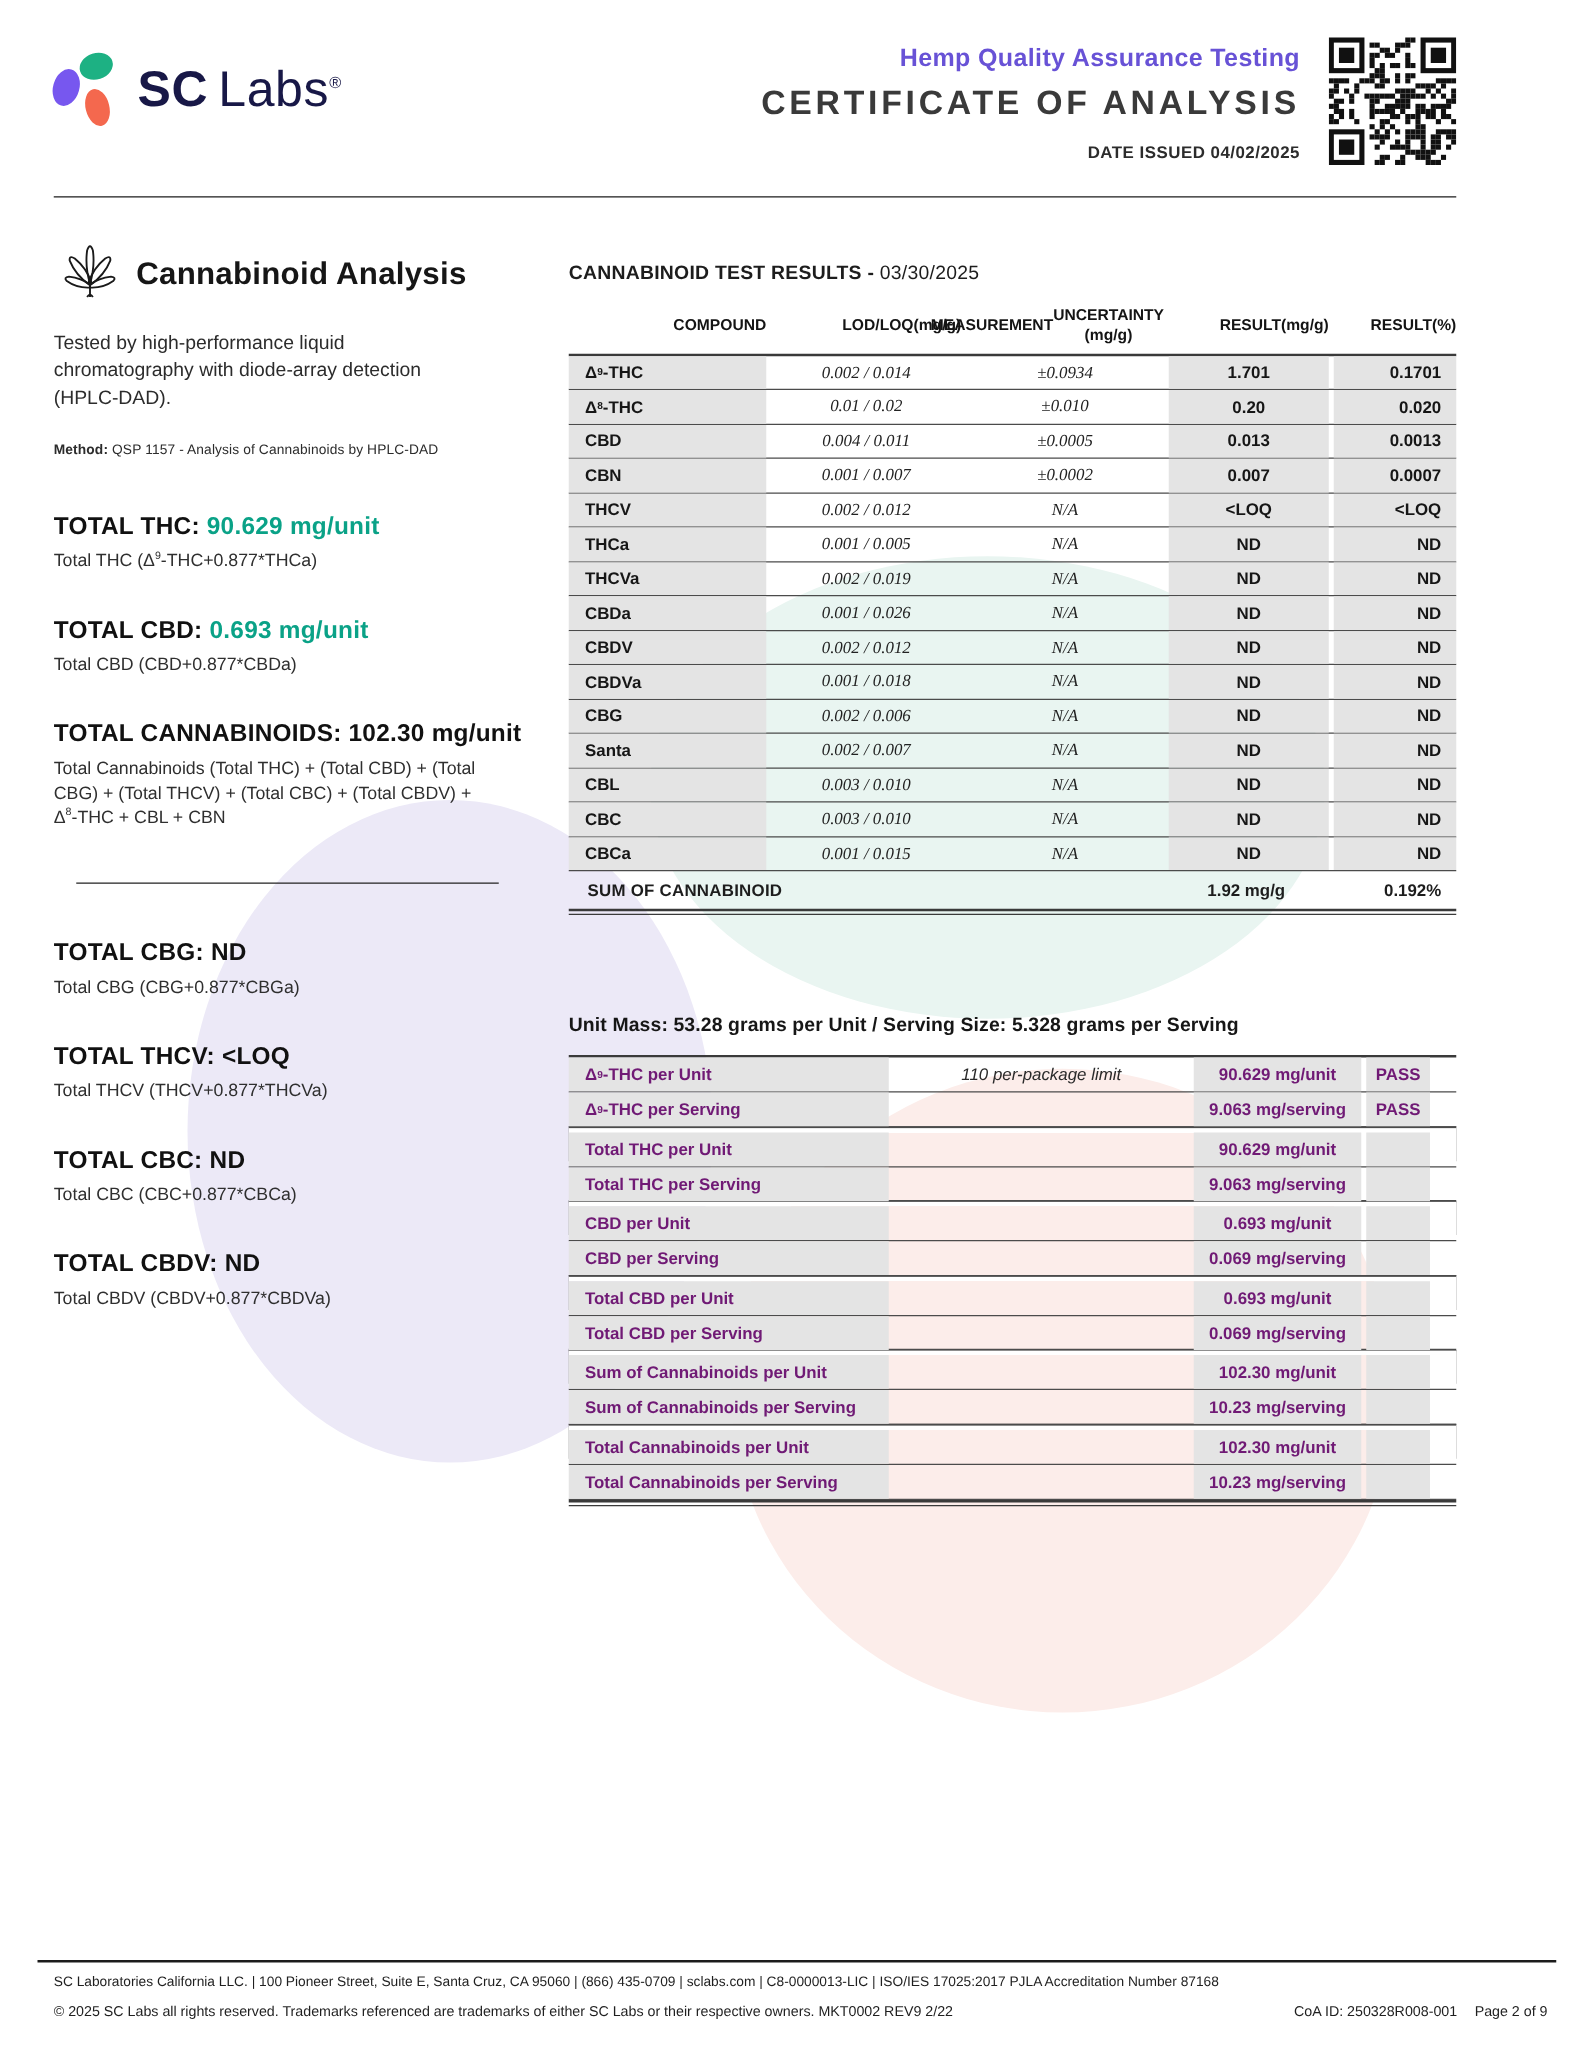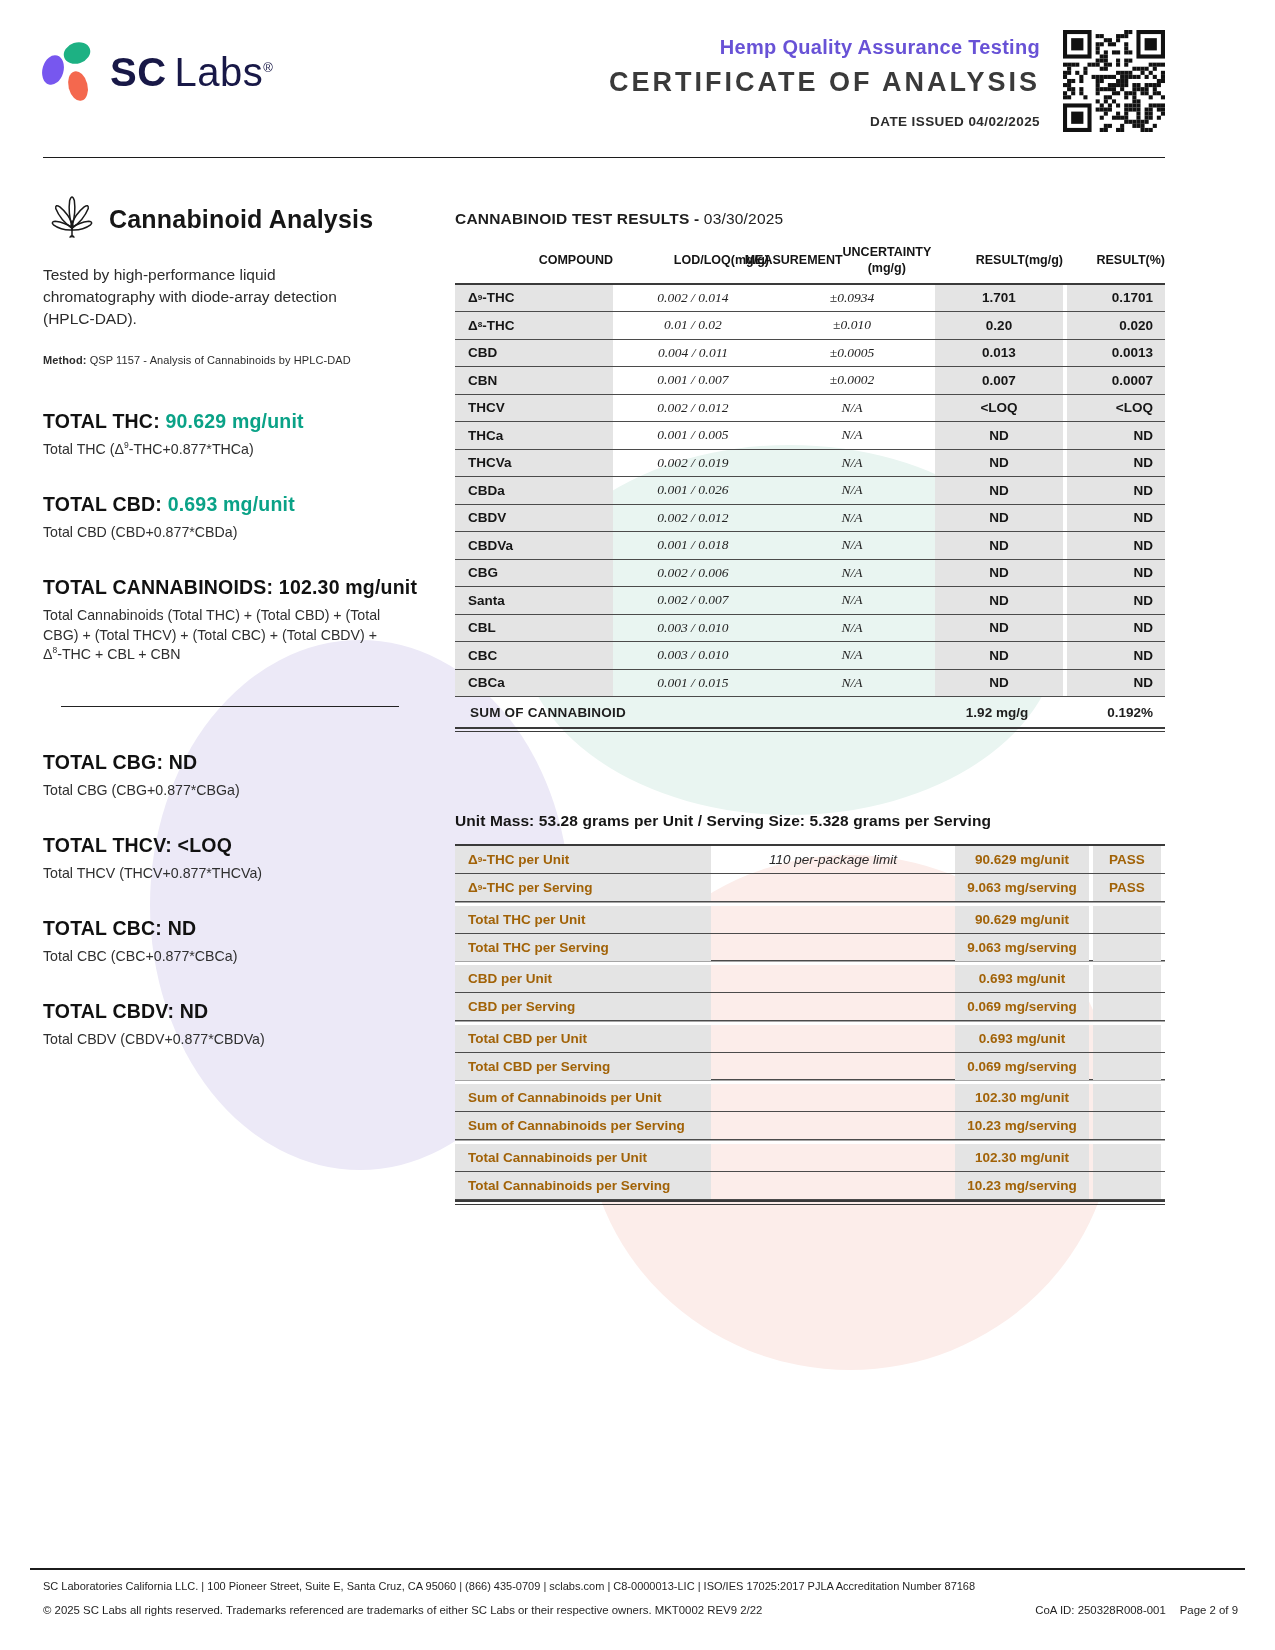--- a/index.html
+++ b/index.html
@@ -74,25 +74,25 @@
   .sum-mg { width:132px; text-align:center; font-size:13.5px; font-weight:700; }
   .sum-pct { width:102px; text-align:right; padding-right:12px; font-size:13.5px; font-weight:700; }
   .double-rule { border-top:2.6px solid #3a3a3a; height:5px; border-bottom:1.5px solid #3a3a3a; }
 
   .unit-mass { margin-top:80px; font-size:15.5px; font-weight:700; color:#161616; letter-spacing:0.1px; }
 
   
   .t2 { margin-top:14px; border-top:2px solid #3a3a3a; }
   .t2-row { display:flex; align-items:stretch; height:28px; border-bottom:1.6px solid #4b4b4b; }
   .t2-row.group-start { margin-top:3.5px; box-shadow:0 -3.5px 0 0 #ffffff, 0 -5px 0 0 #4b4b4b; }
-  .t2-cell { display:flex; align-items:center; font-size:13.5px; color:#a16207; }
+  .t2-cell { display:flex; align-items:center; font-size:13.5px; color:#701a75; }
   .v1 { width:256px; padding-left:13px; font-weight:700; }
   .v2 { width:236px; margin-left:4px; justify-content:center; font-style:italic; color:#2a2a2a; }
   .v3 { width:134px; margin-left:4px; justify-content:center; font-weight:700; }
-  .v4 { width:68px; margin-left:4px; justify-content:center; font-weight:700; }
+  .v4 { width:51px; margin-left:4px; justify-content:center; font-weight:700; }
 
   sup { font-size:0.6em; vertical-align:super; line-height:0; }
 
   
   .footer-rule { position:absolute; left:30px; top:1568px; width:1215px; border-top:2.6px solid #1c1c1c; }
   .footer-line1 { position:absolute; left:43px; top:1580px; width:1200px; font-size:11px; color:#1f1f1f; }
   .footer-line2 { position:absolute; left:43px; top:1604px; width:1195px; font-size:11.4px; color:#1f1f1f; display:flex; }
   .footer-line2 .fl-left { flex:1 1 auto; }
   .footer-line2 .fl-coa { margin-left:12px; }
   .footer-line2 .fl-page { margin-left:14px; }

